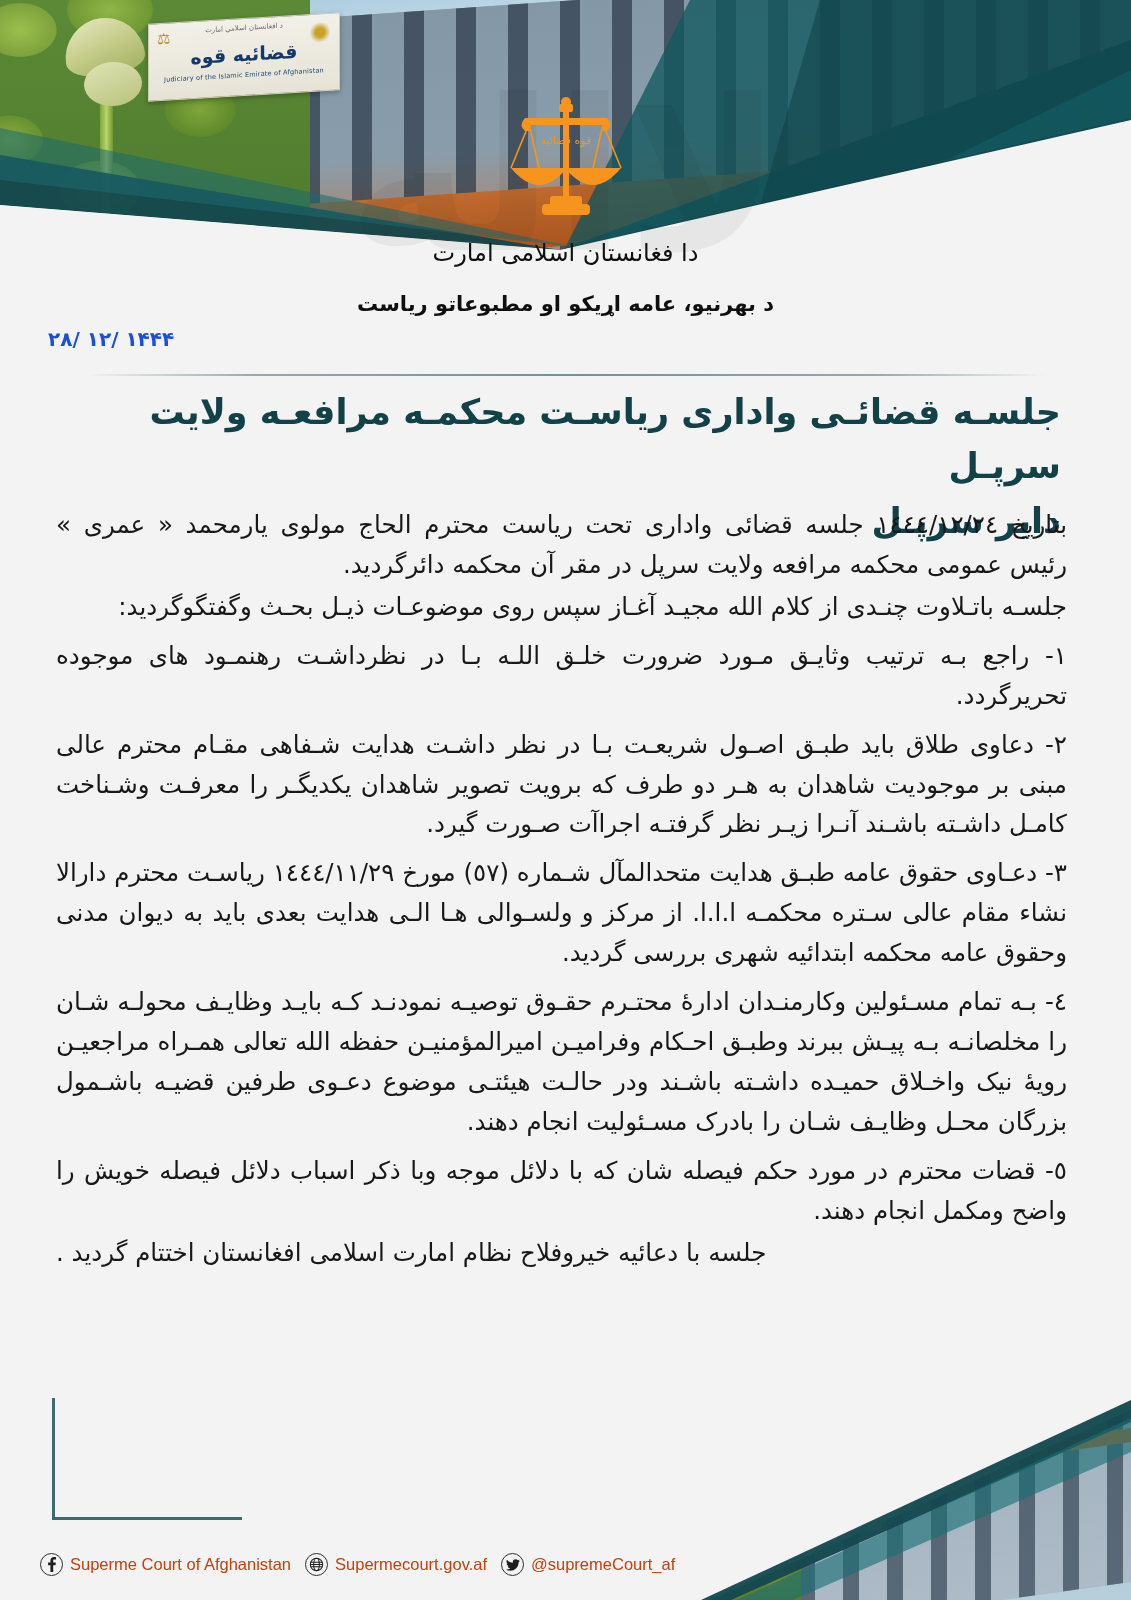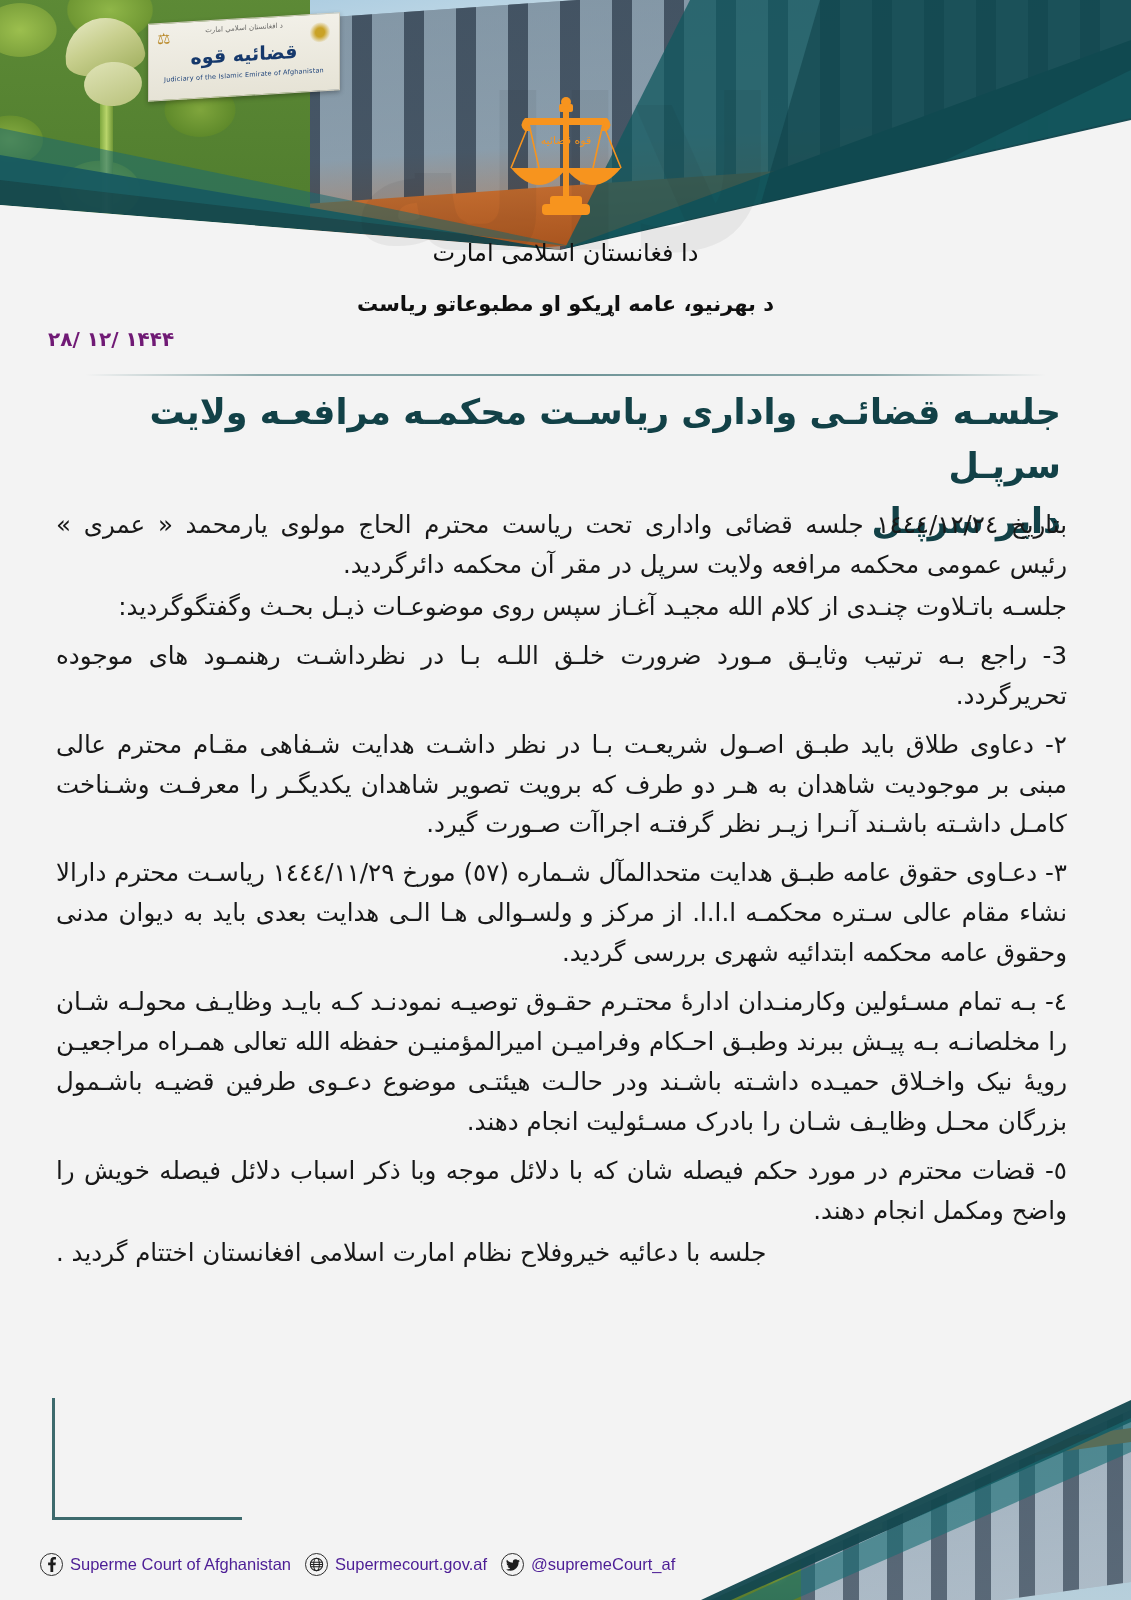--- a/index.html
+++ b/index.html
@@ -151,21 +151,21 @@
     letter-spacing:1px;
   }
   .brand-dept {
     margin-top:24px;
     font-size:21px; font-weight:bold; color:#0f0f0f;
   }
 
   .issue-date {
     position:absolute; z-index:6;
     left:48px; top:327px;
-    font-size:20px; font-weight:bold; color:#701a75;
+    font-size:20px; font-weight:bold; color:#1d4ed8;
     direction:rtl;
     letter-spacing:.5px;
   }
 
   .divider {
     position:absolute; z-index:6;
     left:85px; right:85px; top:374px;
     height:2px;
     background:linear-gradient(to right,
       rgba(22,84,89,0) 0%, rgba(22,84,89,.45) 18%,
@@ -262,21 +262,21 @@
   }
   .fitem { display:flex; align-items:center; gap:7px; }
   .fitem .glyph {
     width:23px; height:23px; border-radius:50%;
     border:1.6px solid #2d2d2d;
     display:flex; align-items:center; justify-content:center;
     color:#1e1e1e;
     flex:0 0 auto;
   }
   .fitem .ftxt {
-    font-size:16.5px; color:#4c1d95;
+    font-size:16.5px; color:#c2410c;
     font-family:"Liberation Sans",sans-serif;
     white-space:nowrap;
   }
 </style>
 </head>
 <body>
 
 <div class="page">
 
   <svg class="bg-pattern" width="1131" height="1600" viewBox="0 0 1131 1600" preserveAspectRatio="none">
@@ -377,21 +377,21 @@
 
   <div class="headline">
     <span>جلسـه قضائـی واداری ریاسـت محکمـه مرافعـه ولایت سرپـل</span>
     <br>
     <span>دایر سرپـل</span>
   </div>
 
   <div class="body-text">
     <p>بتاریخ ١٤٤٤/١٢/٢٤ جلسه قضائی واداری تحت ریاست محترم الحاج مولوی یارمحمد « عمری » رئیس عمومی محکمه مرافعه ولایت سرپل در مقر آن محکمه دائرگردید.</p>
     <p class="gap">جلسـه باتـلاوت چنـدی از کلام الله مجیـد آغـاز سپس روی موضوعـات ذیـل بحـث وگفتگوگردید:</p>
-    <p class="gap">3-  راجع بـه ترتیب وثایـق مـورد ضرورت خلـق اللـه بـا در نظرداشـت رهنمـود های موجوده تحریرگردد.</p>
+    <p class="gap">١-  راجع بـه ترتیب وثایـق مـورد ضرورت خلـق اللـه بـا در نظرداشـت رهنمـود های موجوده تحریرگردد.</p>
     <p class="gap">٢- دعاوی طلاق باید طبـق اصـول شریعـت بـا در نظر داشـت هدایت شـفاهی مقـام محترم عالی مبنی بر موجودیت شاهدان به هـر دو طرف که برویت تصویر شاهدان یکدیگـر را معرفـت وشـناخت کامـل داشـته باشـند آنـرا زیـر نظر گرفتـه اجراآت صـورت گیرد.</p>
     <p class="gap">٣- دعـاوی حقوق عامه طبـق هدایت متحدالمآل شـماره (٥٧) مورخ ١٤٤٤/١١/٢٩ ریاسـت محترم دارالا نشاء مقام عالی سـتره محکمـه ا.ا.ا. از مرکز و ولسـوالی هـا الـی هدایت بعدی باید به دیوان مدنی وحقوق عامه محکمه ابتدائیه شهری بررسی گردید.</p>
     <p class="gap">٤- بـه تمام مسـئولین وکارمنـدان ادارۀ محتـرم حقـوق توصیـه نمودنـد کـه بایـد وظایـف محولـه شـان را مخلصانـه بـه پیـش ببرند وطبـق احـکام وفرامیـن امیرالمؤمنیـن حفظه الله تعالی همـراه مراجعیـن رویۀ نیک واخـلاق حمیـده داشـته باشـند ودر حالـت هیئتـی موضوع دعـوی طرفین قضیـه باشـمول بزرگان محـل وظایـف شـان را بادرک مسـئولیت انجام دهند.</p>
     <p>٥- قضات محترم در مورد حکم فیصله شان که با دلائل موجه وبا ذکر اسباب دلائل فیصله خویش را واضح ومکمل انجام دهند.</p>
     <p style="text-align:left;">جلسه با دعائیه خیروفلاح نظام امارت اسلامی افغانستان اختتام گردید .</p>
   </div>
 
   <div class="corner-bracket"></div>
 
   <div class="bottom-photo">

